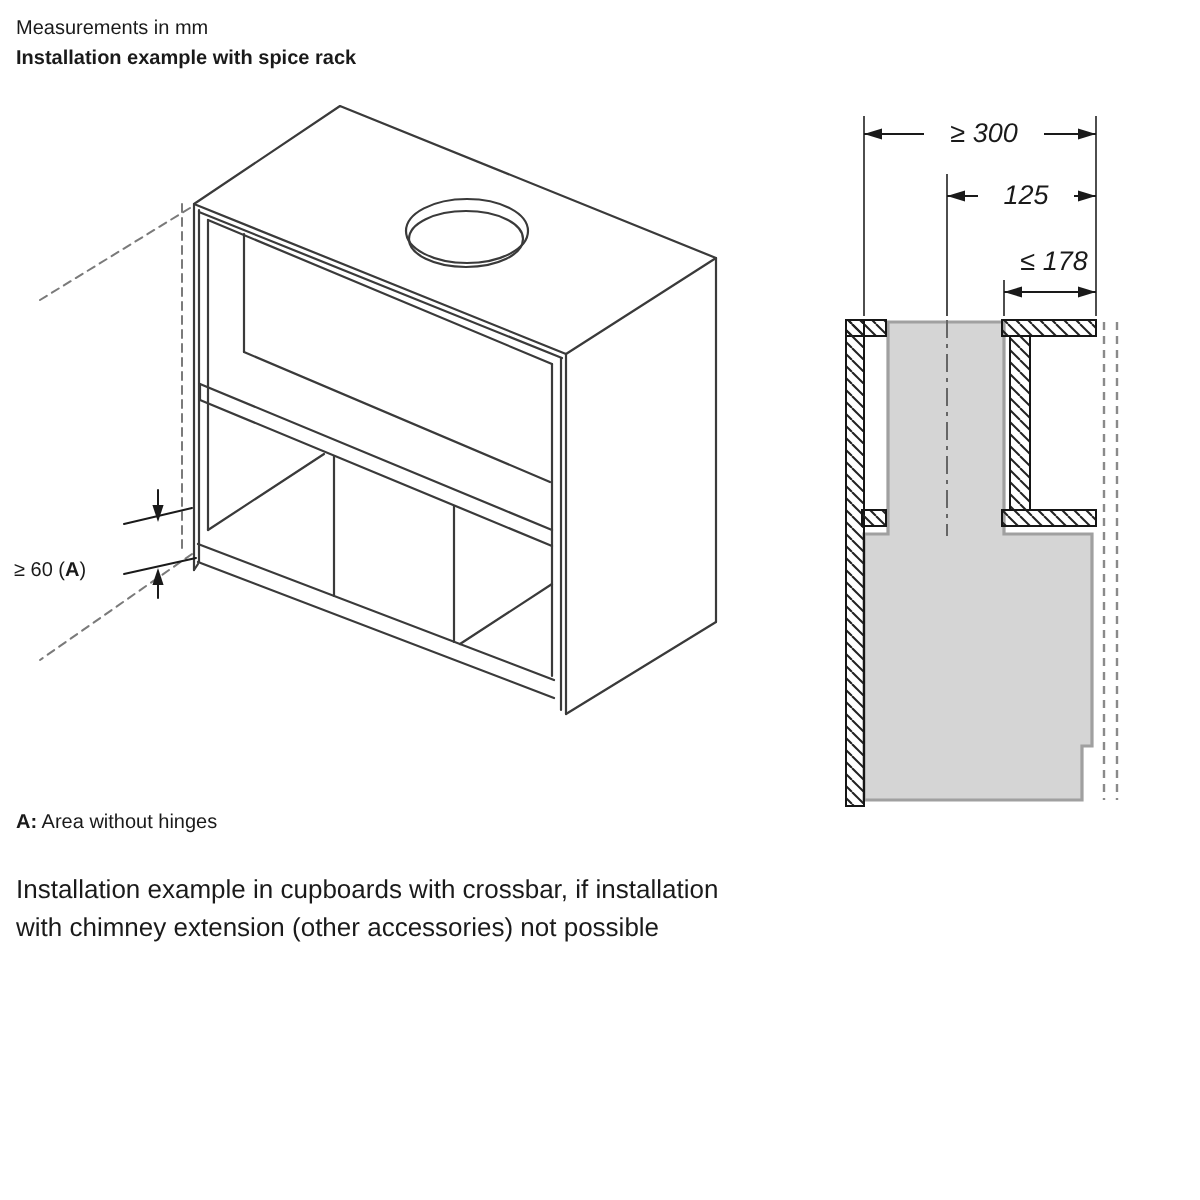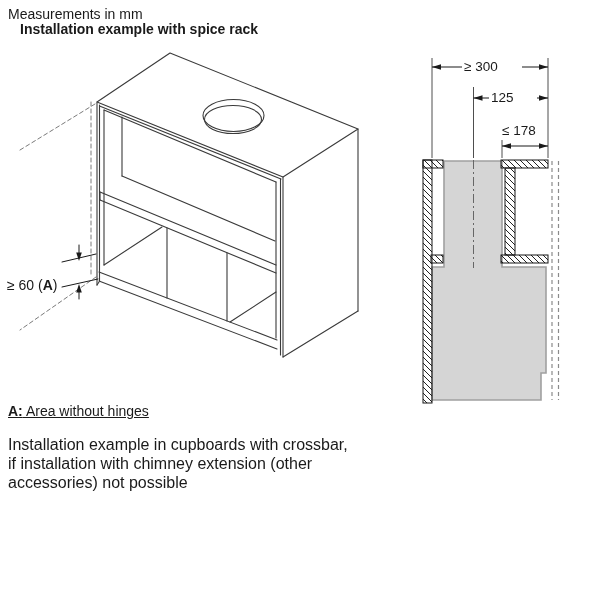--- a/index.html
+++ b/index.html
@@ -1,28 +1,28 @@
 <!DOCTYPE html>
 <html><head>
 <meta charset="utf-8">
 <style>
   html,body{margin:0;padding:0;}
   body{
     width:600px;height:600px;position:relative;background:#ffffff;
     font-family:"Liberation Sans","DejaVu Sans",sans-serif;
     color:#1a1a1a;overflow:hidden;
   }
-  .txt{position:absolute;font-size:14px;line-height:15.5px;white-space:pre;}
+  .txt{position:absolute;font-size:10px;line-height:15.5px;white-space:pre;}
   .bold{font-weight:bold;}
   .dimlabel{
-    position:absolute;font-size:13.5px;line-height:14px;
-    background:#ffffff;padding:0 2px;white-space:pre;
+    position:absolute;font-size:13.5px;line-height:14px;text-align:center;
+    background:#ffffff;padding:0 2px;white-space:pre;font-style:italic;
   }
   .nobg{background:transparent;}
-  .para{position:absolute;font-size:16px;line-height:19px;white-space:normal;width:352px;}
+  .para{position:absolute;font-size:13px;line-height:19px;white-space:normal;width:352px;}
   svg{position:absolute;left:0;top:0;pointer-events:none;}
 </style>
 </head>
 <body>
 
 <svg width="600" height="600" viewBox="0 0 600 600">
   <defs>
     <pattern id="hatch" patternUnits="userSpaceOnUse" width="6" height="6">
       <line x1="0" y1="0" x2="6" y2="6" stroke="#222222" stroke-width="1"></line>
       <line x1="-6" y1="0" x2="0" y2="6" stroke="#222222" stroke-width="1"></line>
@@ -131,23 +131,23 @@
     </g>
 
     <g stroke="#8a8a8a" stroke-width="1.2" stroke-dasharray="4,3">
       <path d="M552,161 V400" fill="none"></path>
       <path d="M558.5,161 V400" fill="none"></path>
     </g>
   </g>
 </svg>
 
 <div class="txt" style="left:8px;top:7px;">Measurements in mm</div>
-<div class="txt bold" style="left:20px;top:22px;">Installation example with spice rack</div>
+<div class="txt bold" style="left:8px;top:22px;">Installation example with spice rack</div>
 
 <div class="txt" style="left:7px;top:278px;"><span>≥ 60 (</span><span class="bold">A</span><span>)</span></div>
 
 <div class="dimlabel" style="left:462px;top:60px;width:56px;">≥ 300</div>
 <div class="dimlabel" style="left:489px;top:91px;width:44px;">125</div>
 <div class="dimlabel nobg" style="left:500px;top:124px;width:50px;">≤ 178</div>
 
-<div class="txt" style="left:8px;top:404px;text-decoration:underline;"><span class="bold">A:</span><span> Area without hinges</span></div>
+<div class="txt" style="left:8px;top:404px;"><span class="bold">A:</span><span> Area without hinges</span></div>
 
 <div class="para" style="left:8px;top:435px;">Installation example in cupboards with crossbar, if installation with chimney extension (other accessories) not possible</div>
 
 </body></html>

